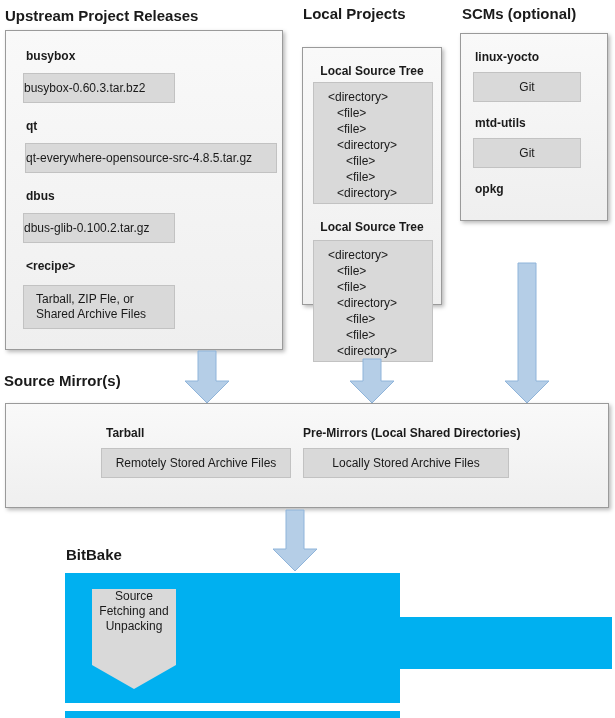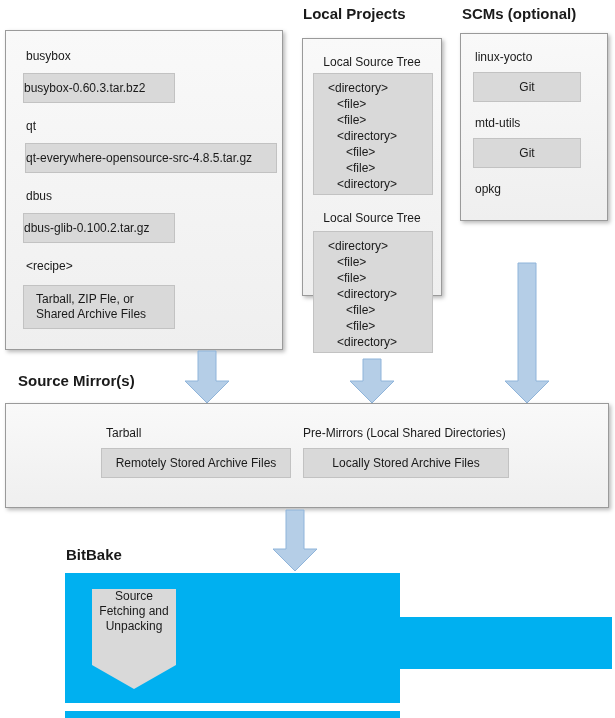--- a/index.html
+++ b/index.html
@@ -9,21 +9,21 @@
 
   .sec-title { position:absolute; font-weight:bold; font-size:15px; white-space:nowrap; }
 
   .panel {
     position:absolute;
     background:linear-gradient(180deg,#f9f9f9 0%,#efefef 100%);
     border:1px solid var(--outer-box-border,#9a9a9a);
     box-shadow:2px 2px 4px rgba(0,0,0,.28);
   }
 
-  .lbl { position:absolute; font-weight:normal; font-size:12px; white-space:nowrap; }
+  .lbl { position:absolute; font-weight:bold; font-size:12px; white-space:nowrap; }
 
   .gbox {
     position:absolute;
     background:var(--inner-box,#d9d9d9);
     border:1px solid var(--inner-box-border,#c2c2c2);
     display:flex; align-items:center; justify-content:center;
     font-size:12px; text-align:center; line-height:15px;
   }
   .gbox.left { justify-content:flex-start; text-align:left; }
   .gbox.col { flex-direction:column; align-items:flex-start; justify-content:center; }
@@ -44,41 +44,42 @@
     clip-path:polygon(0 0,100% 0,100% 76%,50% 100%,0 76%);
     text-align:center; font-size:12px; line-height:15px; padding-top:0;
   }
   .process span { display:block; }
 </style>
 </head>
 <body>
 
 <div class="canvas">
 
+  <div class="sec-title" style="left:5px;top:7px">Upstream Project Releases</div>
   <div class="sec-title" style="left:303px;top:5px">Local Projects</div>
   <div class="sec-title" style="left:462px;top:5px">SCMs (optional)</div>
 
   <div class="panel" style="left:5px;top:30px;width:278px;height:320px">
     <div class="lbl" style="left:20px;top:18px">busybox</div>
     <div class="gbox left" style="left:17px;top:42px;width:152px;height:30px">busybox-0.60.3.tar.bz2</div>
 
     <div class="lbl" style="left:20px;top:88px">qt</div>
     <div class="gbox left" style="left:19px;top:112px;width:252px;height:30px">qt-everywhere-opensource-src-4.8.5.tar.gz</div>
 
     <div class="lbl" style="left:20px;top:158px">dbus</div>
     <div class="gbox left" style="left:17px;top:182px;width:152px;height:30px">dbus-glib-0.100.2.tar.gz</div>
 
     <div class="lbl" style="left:20px;top:228px">&lt;recipe&gt;</div>
     <div class="gbox col" style="left:17px;top:254px;width:152px;height:44px;padding-left:12px">
       <span>Tarball, ZIP Fle, or</span>
       <span>Shared Archive Files</span>
     </div>
   </div>
 
-  <div class="panel" style="left:302px;top:38px;width:140px;height:258px">
+  <div class="panel" style="left:302px;top:47px;width:140px;height:258px">
     <div class="lbl" style="left:0;top:16px;width:100%;text-align:center">Local Source Tree</div>
     <div class="gbox tree" style="left:10px;top:34px;width:120px;height:122px">
       <span class="tl i0">&lt;directory&gt;</span>
       <span class="tl i1">&lt;file&gt;</span>
       <span class="tl i1">&lt;file&gt;</span>
       <span class="tl i1">&lt;directory&gt;</span>
       <span class="tl i2">&lt;file&gt;</span>
       <span class="tl i2">&lt;file&gt;</span>
       <span class="tl i1">&lt;directory&gt;</span>
     </div>
@@ -108,21 +109,21 @@
   <svg class="arrow" style="left:185px;top:351px" width="44" height="52">
     <polygon points="13,0 31,0 31,30 44,30 22,52 0,30 13,30"></polygon>
   </svg>
   <svg class="arrow" style="left:350px;top:359px" width="44" height="44">
     <polygon points="13,0 31,0 31,22 44,22 22,44 0,22 13,22"></polygon>
   </svg>
   <svg class="arrow" style="left:505px;top:263px" width="44" height="140">
     <polygon points="13,0 31,0 31,118 44,118 22,140 0,118 13,118"></polygon>
   </svg>
 
-  <div class="sec-title" style="left:18px;top:372px">Source Mirror(s)</div>
+  <div class="sec-title" style="left:4px;top:372px">Source Mirror(s)</div>
   <div class="panel" style="left:5px;top:403px;width:604px;height:105px">
     <div class="lbl" style="left:100px;top:22px">Tarball</div>
     <div class="gbox" style="left:95px;top:44px;width:190px;height:30px">Remotely Stored Archive Files</div>
 
     <div class="lbl" style="left:297px;top:22px">Pre-Mirrors (Local Shared Directories)</div>
     <div class="gbox" style="left:297px;top:44px;width:206px;height:30px">Locally Stored Archive Files</div>
   </div>
 
   <svg class="arrow" style="left:273px;top:510px" width="44" height="61">
     <polygon points="13,0 31,0 31,39 44,39 22,61 0,39 13,39"></polygon>

